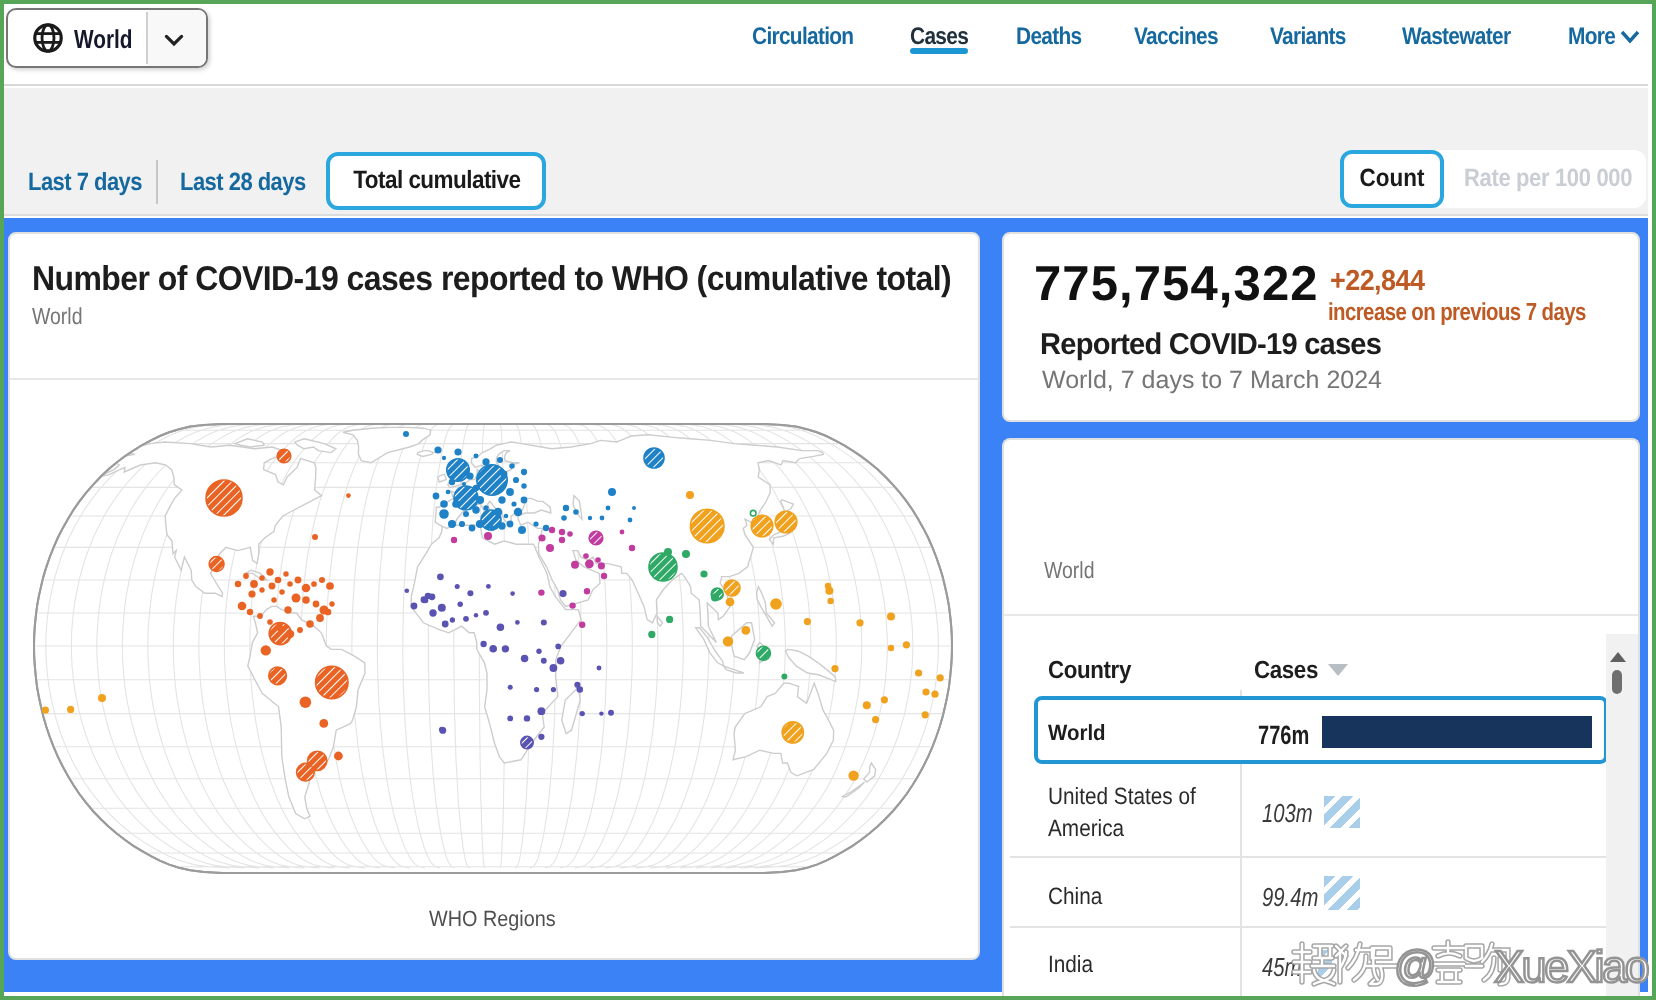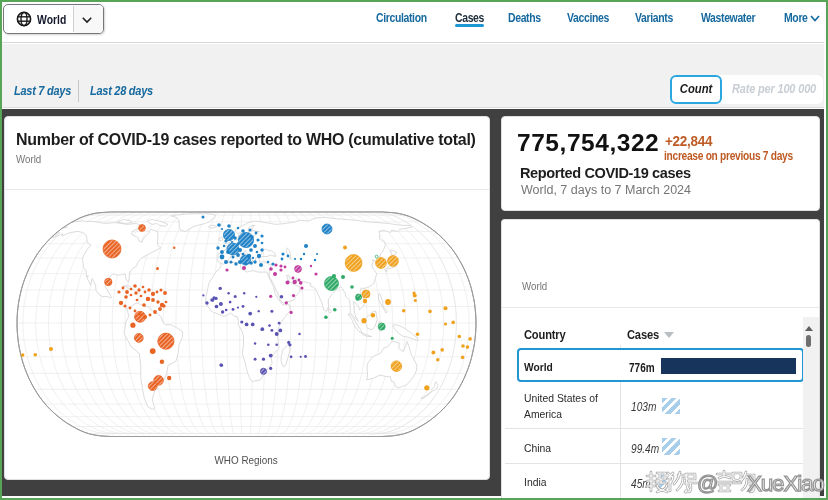--- a/index.html
+++ b/index.html
@@ -11,32 +11,32 @@
 
 .topbar { position:absolute; left:0; top:0; width:822px; height:41px; background:#fff; border-bottom:1px solid #d8d8d8; }
 .worldbtn { position:absolute; left:1px; top:2px; width:101px; height:30px; background:#fff; border:1px solid #767676; border-radius:5px; box-shadow:1px 1px 2px rgba(0,0,0,0.18); }
 .worldbtn .divv { position:absolute; left:69px; top:1px; width:1px; height:26px; background:#cfcfcf; }
 .worldbtn .chev { position:absolute; left:70px; top:0; width:29px; height:28px; background:#f8f8f8; border-radius:0 4px 4px 0; }
 .navitem { position:absolute; top:9px; font-size:12px; font-weight:bold; color:#16699F; letter-spacing:-0.4px; white-space:nowrap; transform:scaleX(0.87); transform-origin:0 50%; }
 .navitem.active { color:#20303d; }
 .underline { position:absolute; left:453px; top:22px; width:29px; height:3px; background:#1C97D4; border-radius:2px; }
 
 
-.filterbar { position:absolute; left:0; top:42px; width:822px; height:64px; background:#f1f1f1; border-bottom:1px solid #ddd;font-style:italic; }
+.filterbar { position:absolute; left:0; top:42px; width:822px; height:64px; background:#f1f1f1; border-bottom:1px solid #ddd; }
 .tab { position:absolute; top:40px; font-size:12.5px; font-weight:bold; color:#16699F; letter-spacing:-0.3px; white-space:nowrap; transform:scaleX(0.88); transform-origin:0 50%; }
 .tabdiv { position:absolute; left:76px; top:36px; width:1px; height:22px; background:#c6c6c6; }
 .tabbox { position:absolute; left:161px; top:32px; width:110px; height:29px; background:#fff; border:2px solid #2BA7DF; border-radius:6px; text-align:center; line-height:25px; font-size:12.5px; font-weight:bold; color:#1a1a1a; letter-spacing:-0.3px; }
 .tabbox span { display:inline-block; transform:scaleX(0.9); }
 .ratebox { position:absolute; left:668px; top:31px; width:153px; height:29px; background:#fff; border-radius:6px; }
 .countbox { position:absolute; left:668px; top:31px; width:52px; height:29px; background:#fff; border:2px solid #2BA7DF; border-radius:6px; text-align:center; line-height:25px; font-size:12.5px; font-weight:bold; color:#1a1a1a; }
 .countbox span { display:inline-block; transform:scaleX(0.9); }
 .ratetext { position:absolute; left:730px; top:38px; font-size:12.5px; font-weight:bold; color:#c9ced4; letter-spacing:-0.2px; white-space:nowrap; transform:scaleX(0.88); transform-origin:0 50%; }
 
 
-.content { position:absolute; left:0; top:107px; width:822px; height:387px; background:#404040; }
+.content { position:absolute; left:0; top:107px; width:822px; height:387px; background:#3b82f6; }
 .card { position:absolute; background:#fff; border:1px solid #e0e0e0; border-radius:4px; }
 
 
 #lcard { left:1.5px; top:6.5px; width:486px; height:364px; }
 #lcard .title { position:absolute; left:11px; top:12px; font-size:17.2px; font-weight:bold; color:#1d1d1d; letter-spacing:-0.3px; white-space:nowrap; transform:scaleX(0.93); transform-origin:0 50%; }
 #lcard .sub { position:absolute; left:11px; top:35px; font-size:11.6px; color:#757575; transform:scaleX(0.84); transform-origin:0 50%; }
 #lcard .divider { position:absolute; left:0px; top:72px; width:484px; height:1px; background:#e8e8e8; }
 #lcard .caption { position:absolute; left:0; top:337px; width:484px; text-align:center; font-size:11px; color:#4f4f4f; }
 #lcard .caption span { display:inline-block; transform:scaleX(0.9); }
 
@@ -101,20 +101,21 @@
     <svg class="abs" style="left:808px;top:13px" width="10" height="7" viewBox="0 0 10 7">
         <path d="M1,1 L5,5.5 L9,1" fill="none" stroke="#16699F" stroke-width="1.7"></path>
       </svg>
     <div class="underline"></div>
   </div>
 
   <div class="filterbar">
     <span class="tab" style="left:12px;">Last 7 days</span>
     <div class="tabdiv"></div>
     <span class="tab" style="left:88px;">Last 28 days</span>
+    <div class="tabbox"><span>Total cumulative</span></div>
     <div class="ratebox"></div>
     <div class="countbox"><span>Count</span></div>
     <span class="ratetext">Rate per 100 000</span>
   </div>
 
   <div class="content">
     <div class="card" id="lcard">
       <div class="title">Number of COVID-19 cases reported to WHO (cumulative total)</div>
       <div class="sub">World</div>
       <div class="divider"></div>

